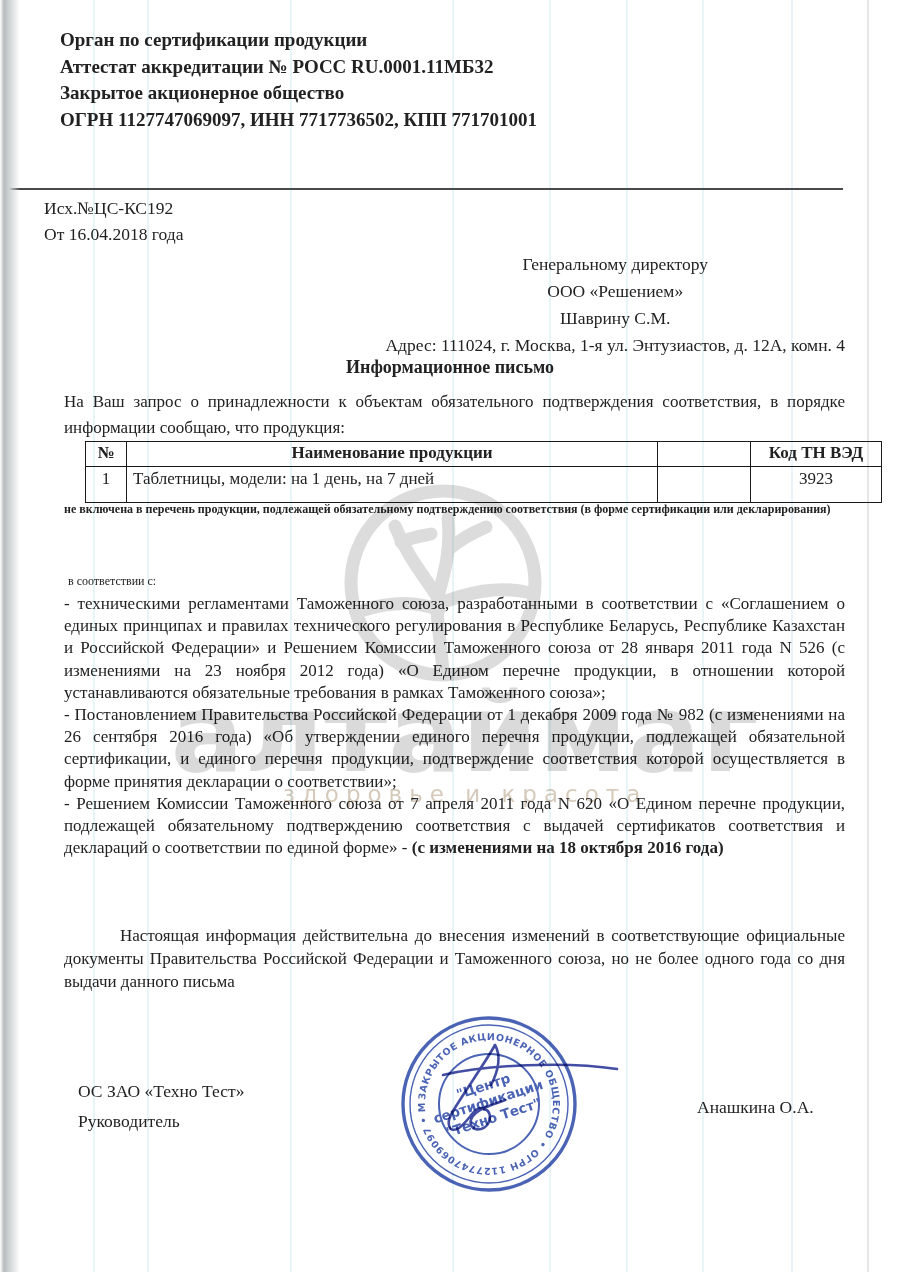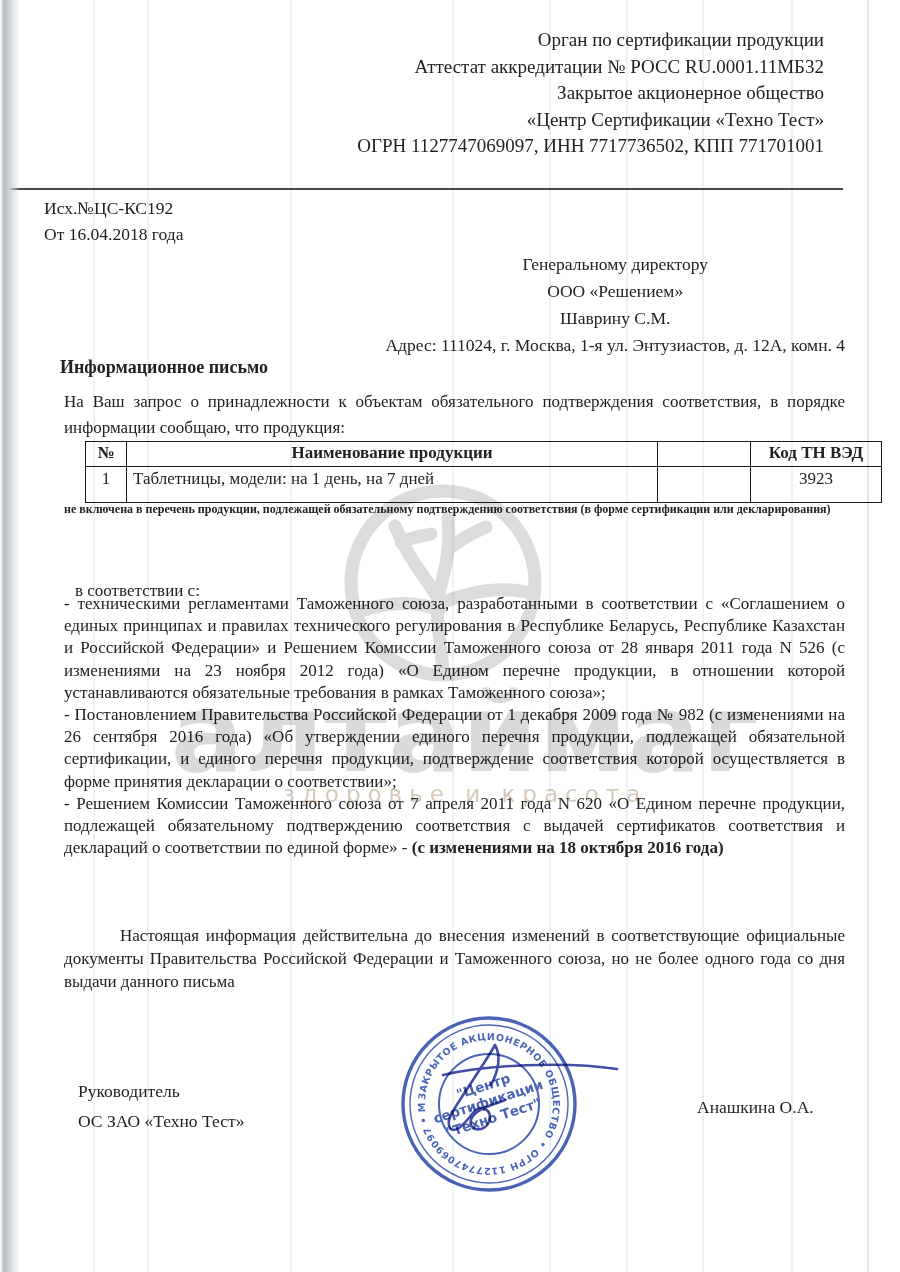--- a/index.html
+++ b/index.html
@@ -8,41 +8,41 @@
     background:#ffffff;overflow:hidden;
     font-family:"Liberation Serif","DejaVu Serif",serif;
     color:#222222;
   }
   
   .edge-left{position:absolute;left:0;top:0;bottom:0;width:20px;z-index:5;
     background:linear-gradient(90deg,#ffffff 0%,#b6bcbe 20%,#ced3d4 45%,rgba(255,255,255,0) 100%);}
   .streak{position:absolute;top:0;bottom:0;width:2px;z-index:0;background:rgba(180,222,232,0.30);}
   .streak.gray{background:rgba(205,210,212,0.55);}
   
-  .letterhead{position:absolute;left:60px;right:76px;top:27px;text-align:right;
-    font-weight:normal;font-size:19px;line-height:26.5px;}
+  .letterhead{position:absolute;left:60px;right:64px;top:27px;text-align:left;
+    font-weight:bold;font-size:19px;line-height:26.5px;}
   .rule{position:absolute;left:0;top:188px;width:843px;height:2px;background:#4a4a4a;}
   .ref-block{position:absolute;left:44px;top:195px;font-size:17.5px;line-height:26px;}
   .recipient{position:absolute;right:55px;top:251px;text-align:center;font-size:17.5px;line-height:27px;}
-  .doc-title{position:absolute;left:60px;right:60px;top:357px;text-align:left;font-weight:bold;font-size:18px;}
+  .doc-title{position:absolute;left:60px;right:60px;top:357px;text-align:center;font-weight:bold;font-size:18px;}
   .intro{position:absolute;left:64px;top:389px;width:781px;margin:0;font-size:17px;line-height:26px;text-align:justify;}
   
   .prod-table{position:absolute;left:85px;top:441px;border-collapse:collapse;table-layout:fixed;
     font-size:17px;}
   .prod-table td,.prod-table th{border:1.6px solid #1a1a1a;padding:0 6px;vertical-align:top;}
   .prod-table th{font-weight:bold;text-align:center;height:23px;padding-top:1px;}
   .prod-table td{height:33px;padding-top:2px;}
   .c-no{width:28px;text-align:center;}
   .c-name{width:518px;}
   .c-spacer{width:80px;}
   .c-code{width:118px;text-align:center;}
   
   .conclusion{position:absolute;left:64px;top:496px;width:781px;margin:0;
     font-weight:bold;font-size:12px;line-height:27px;text-align:justify;}
-  .according{position:absolute;left:64px;top:570px;margin:11px;font-size:17px;}
+  .according{position:absolute;left:64px;top:570px;margin:4px;font-size:12px;}
   .legal{position:absolute;left:64px;top:593px;width:781px;font-size:17px;line-height:22.2px;text-align:justify;}
   .legal p{margin:0;}
   .disclaimer{position:absolute;left:64px;top:871px;width:781px;margin:0;font-size:17px;line-height:22.5px;text-align:justify;}
   .validity{position:absolute;left:64px;top:924px;width:781px;margin:0;font-size:17px;line-height:23px;text-align:justify;text-indent:56px;}
   
   .sig-left{position:absolute;left:78px;top:1076px;font-size:17.5px;line-height:30px;}
   .sig-name{position:absolute;left:697px;top:1097px;font-size:17.5px;}
   
   .wm{pointer-events:none;mix-blend-mode:multiply;}
   .wm-logo{position:absolute;left:338px;top:478px;z-index:3;opacity:.6;}
@@ -69,21 +69,20 @@
   <div class="streak" style="left:549px"></div>
   <div class="streak" style="left:626px"></div>
   <div class="streak" style="left:702px"></div>
   <div class="streak" style="left:791px"></div>
   <div class="streak gray" style="left:867px"></div>
 
   <header class="letterhead">
     <div>Орган по сертификации продукции</div>
     <div>Аттестат аккредитации № РОСС RU.0001.11МБ32</div>
     <div>Закрытое акционерное общество</div>
-    <div>«Центр Сертификации «Техно Тест»</div>
     <div>ОГРН 1127747069097, ИНН 7717736502, КПП 771701001</div>
   </header>
   <div class="rule"></div>
 
   <div class="ref-block">
     <div>Исх.№ЦС-КС192</div>
     <div>От 16.04.2018 года</div>
   </div>
 
   <div class="recipient">
@@ -118,22 +117,22 @@
 
   <div class="legal">
     <p>- техническими регламентами Таможенного союза, разработанными в соответствии с «Соглашением о единых принципах и правилах технического регулирования в Республике Беларусь, Республике Казахстан и Российской Федерации» и Решением Комиссии Таможенного союза от 28 января 2011 года N 526 (с изменениями на 23 ноября 2012 года) «О Едином перечне продукции, в отношении которой устанавливаются обязательные требования в рамках Таможенного союза»;</p>
     <p>- Постановлением Правительства Российской Федерации от 1 декабря 2009 года № 982 (с изменениями на 26 сентября 2016 года) «Об утверждении единого перечня продукции, подлежащей обязательной сертификации, и единого перечня продукции, подтверждение соответствия которой осуществляется в форме принятия декларации о соответствии»;</p>
     <p><span>- Решением Комиссии Таможенного союза от 7 апреля 2011 года N 620 «О Едином перечне продукции, подлежащей обязательному подтверждению соответствия с выдачей сертификатов соответствия и деклараций о соответствии по единой форме» - </span><b>(с изменениями на 18 октября 2016 года)</b></p>
   </div>
 
   <p class="validity">Настоящая информация действительна до внесения изменений в соответствующие официальные документы Правительства Российской Федерации и Таможенного союза, но не более одного года со дня выдачи данного письма</p>
 
   <div class="sig-left">
+    <div>ОС ЗАО «Техно Тест»</div>
     <div>Руководитель</div>
-    <div>ОС ЗАО «Техно Тест»</div>
   </div>
   <div class="sig-name">Анашкина О.А.</div>
 
   <svg class="wm wm-logo" width="210" height="210" viewBox="0 0 210 210">
     <g fill="none" stroke="#c4c4c4" stroke-width="13" stroke-linecap="round">
       <circle cx="105" cy="105" r="92"></circle>
       <path d="M105,196 C103,160 97,140 100,112"></path>
       <path d="M100,120 C85,96 70,80 57,48"></path>
       <path d="M100,118 C108,90 113,68 110,40"></path>
       <path d="M100,126 C132,114 158,108 188,114"></path>

